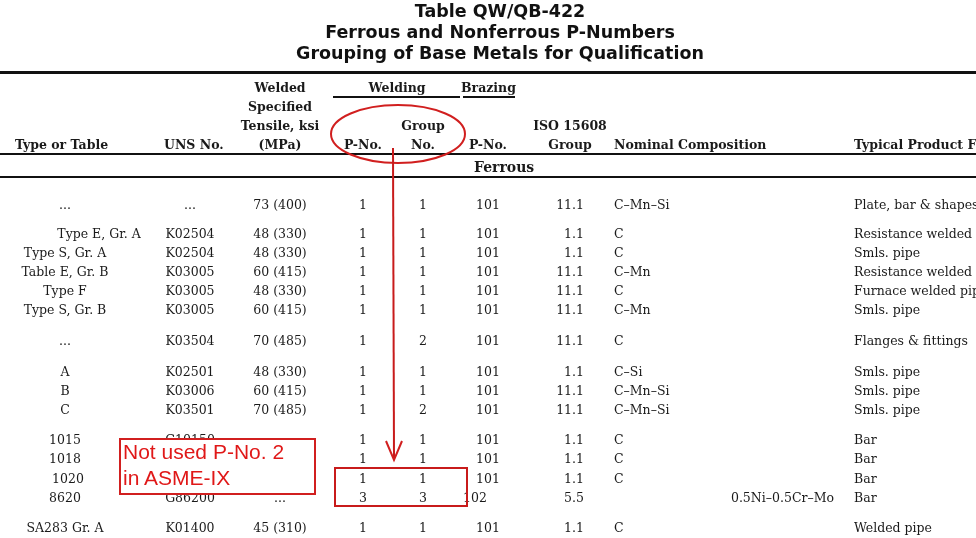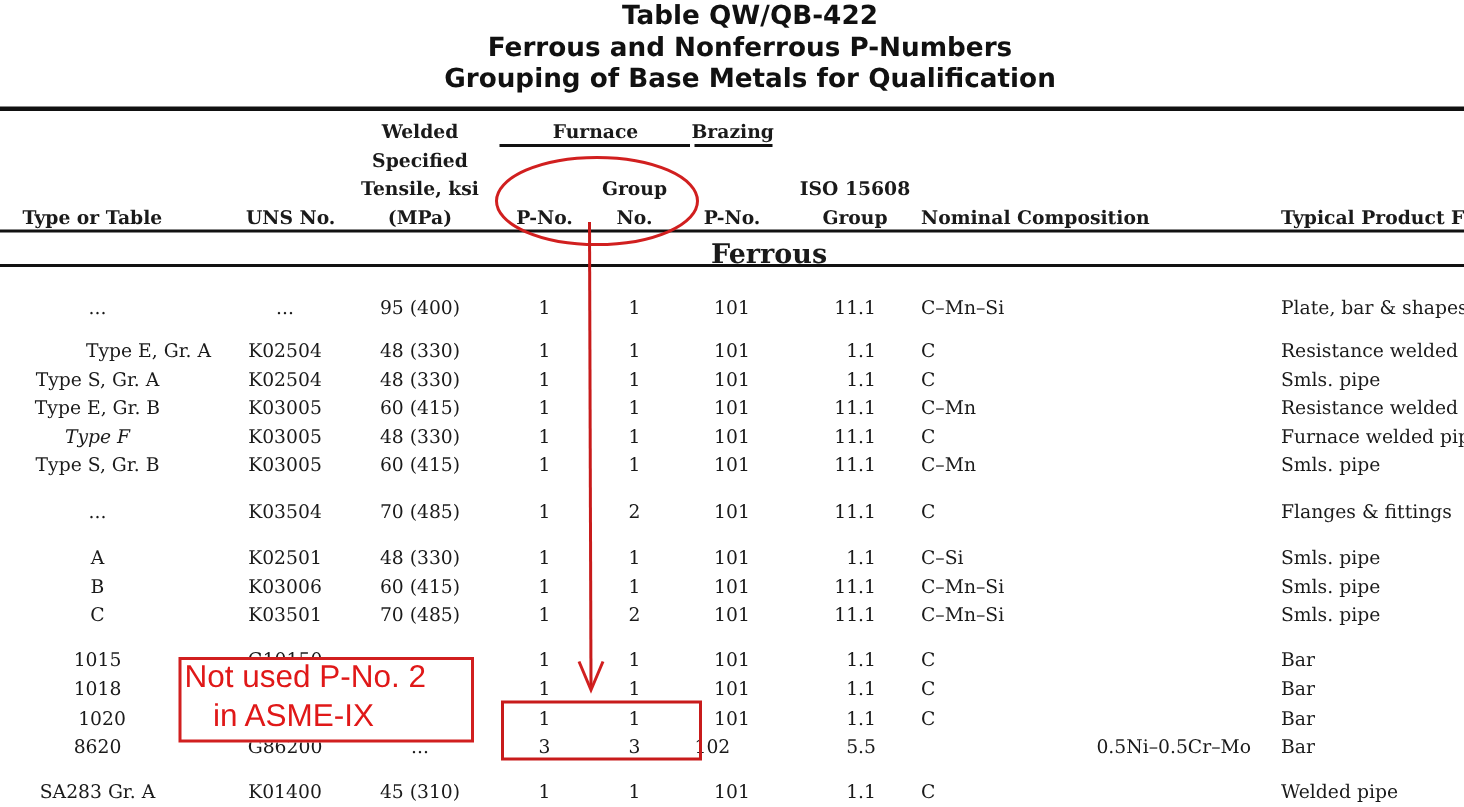--- a/index.html
+++ b/index.html
@@ -7,21 +7,21 @@
          font-family:"DejaVu Serif", "Liberation Serif", serif; color:#1a1a1a; }
   .title { position:absolute; left:0; width:1000px; text-align:center;
            font-family:"DejaVu Sans", "Liberation Sans", sans-serif; font-weight:bold;
            font-size:17.5px; line-height:21px; color:#111; }
   .rule { position:absolute; left:0; width:976px; background:#111; }
   .hdr { position:absolute; font-weight:bold; font-size:12.5px; line-height:19px;
          color:#1a1a1a; white-space:nowrap; }
   .ctr { text-align:center; }
   .uline { position:absolute; height:1.5px; background:#111; }
   .cell { position:absolute; font-size:12.5px; line-height:19px; white-space:nowrap; }
-  .section { position:absolute; font-weight:bold; font-size:18px; }
+  .section { position:absolute; font-weight:bold; font-size:14px; }
   .annot-box { position:absolute; border:2px solid #d11f1f; box-sizing:border-box; }
   .annot-text { position:absolute; color:#e01818;
                 font-family:"Liberation Sans", "DejaVu Sans", sans-serif;
                 font-size:21px; line-height:24px; white-space:nowrap; }
   svg.overlay { position:absolute; left:0; top:0; }
 </style>
 </head>
 <body>
 
 <div class="title" style="top:1px;">Table QW/QB-422</div>
@@ -34,21 +34,21 @@
 
 <div>
   <div class="hdr" style="left:15px;top:135px;">Type or Table</div>
   <div class="hdr" style="left:164px;top:135px;">UNS No.</div>
 
   <div class="hdr ctr" style="left:235px;width:90px;top:78px;">Welded</div>
   <div class="hdr ctr" style="left:235px;width:90px;top:97px;">Specified</div>
   <div class="hdr ctr" style="left:235px;width:90px;top:116px;">Tensile, ksi</div>
   <div class="hdr ctr" style="left:235px;width:90px;top:135px;">(MPa)</div>
 
-  <div class="hdr ctr" style="left:333px;width:128px;top:78px;">Furnace</div>
+  <div class="hdr ctr" style="left:333px;width:128px;top:78px;">Welding</div>
   <div class="uline" style="left:333px;width:127px;top:96px;"></div>
   <div class="hdr ctr" style="left:461px;width:54px;top:78px;">Brazing</div>
   <div class="uline" style="left:463px;width:52px;top:96px;"></div>
 
   <div class="hdr ctr" style="left:338px;width:50px;top:135px;">P-No.</div>
   <div class="hdr ctr" style="left:398px;width:50px;top:116px;">Group</div>
   <div class="hdr ctr" style="left:398px;width:50px;top:135px;">No.</div>
   <div class="hdr ctr" style="left:463px;width:50px;top:135px;">P-No.</div>
 
   <div class="hdr ctr" style="left:530px;width:80px;top:116px;">ISO 15608</div>
@@ -57,21 +57,21 @@
   <div class="hdr" style="left:614px;top:135px;text-align:right;">Nominal Composition</div>
   <div class="hdr" style="left:854px;top:135px;">Typical Product Fo</div>
 </div>
 
 <div class="section" style="left:474px;top:159px;">Ferrous</div>
 
 <div id="rows">
     <div>
       <div class="cell" style="left: 0px; width: 130px; top: 195px; text-align: center;">...</div>
       <div class="cell" style="left: 150px; width: 80px; top: 195px; text-align: center;">...</div>
-      <div class="cell" style="left: 235px; width: 90px; top: 195px; text-align: center;">95 (400)</div>
+      <div class="cell" style="left: 235px; width: 90px; top: 195px; text-align: center;">73 (400)</div>
       <div class="cell" style="left: 338px; width: 50px; top: 195px; text-align: center;">1</div>
       <div class="cell" style="left: 398px; width: 50px; top: 195px; text-align: center;">1</div>
       <div class="cell" style="left: 463px; width: 50px; top: 195px; text-align: center;">101</div>
       <div class="cell" style="left: 530px; width: 54px; top: 195px; text-align: right;">11.1</div>
       <div class="cell" style="left: 614px; width: 220px; top: 195px; text-align: left;">C–Mn–Si</div>
       <div class="cell" style="left: 854px; width: 200px; top: 195px; text-align: left;">Plate, bar &amp; shapes</div>
     </div>
     <div>
       <div class="cell" style="left: 0px; width: 130px; top: 224px; text-align: center; margin-left: 34px;">Type E, Gr. A</div>
       <div class="cell" style="left: 150px; width: 80px; top: 224px; text-align: center;">K02504</div>
@@ -88,32 +88,32 @@
       <div class="cell" style="left: 150px; width: 80px; top: 243px; text-align: center;">K02504</div>
       <div class="cell" style="left: 235px; width: 90px; top: 243px; text-align: center;">48 (330)</div>
       <div class="cell" style="left: 338px; width: 50px; top: 243px; text-align: center;">1</div>
       <div class="cell" style="left: 398px; width: 50px; top: 243px; text-align: center;">1</div>
       <div class="cell" style="left: 463px; width: 50px; top: 243px; text-align: center;">101</div>
       <div class="cell" style="left: 530px; width: 54px; top: 243px; text-align: right;">1.1</div>
       <div class="cell" style="left: 614px; width: 220px; top: 243px; text-align: left;">C</div>
       <div class="cell" style="left: 854px; width: 200px; top: 243px; text-align: left;">Smls. pipe</div>
     </div>
     <div>
-      <div class="cell" style="left: 0px; width: 130px; top: 262px; text-align: center;">Type E, Gr. B</div>
+      <div class="cell" style="left: 0px; width: 130px; top: 262px; text-align: center;">Table E, Gr. B</div>
       <div class="cell" style="left: 150px; width: 80px; top: 262px; text-align: center;">K03005</div>
       <div class="cell" style="left: 235px; width: 90px; top: 262px; text-align: center;">60 (415)</div>
       <div class="cell" style="left: 338px; width: 50px; top: 262px; text-align: center;">1</div>
       <div class="cell" style="left: 398px; width: 50px; top: 262px; text-align: center;">1</div>
       <div class="cell" style="left: 463px; width: 50px; top: 262px; text-align: center;">101</div>
       <div class="cell" style="left: 530px; width: 54px; top: 262px; text-align: right;">11.1</div>
       <div class="cell" style="left: 614px; width: 220px; top: 262px; text-align: left;">C–Mn</div>
       <div class="cell" style="left: 854px; width: 200px; top: 262px; text-align: left;">Resistance welded p</div>
     </div>
     <div>
-      <div class="cell" style="left: 0px; width: 130px; top: 281px; text-align: center; font-style: italic;">Type F</div>
+      <div class="cell" style="left: 0px; width: 130px; top: 281px; text-align: center;">Type F</div>
       <div class="cell" style="left: 150px; width: 80px; top: 281px; text-align: center;">K03005</div>
       <div class="cell" style="left: 235px; width: 90px; top: 281px; text-align: center;">48 (330)</div>
       <div class="cell" style="left: 338px; width: 50px; top: 281px; text-align: center;">1</div>
       <div class="cell" style="left: 398px; width: 50px; top: 281px; text-align: center;">1</div>
       <div class="cell" style="left: 463px; width: 50px; top: 281px; text-align: center;">101</div>
       <div class="cell" style="left: 530px; width: 54px; top: 281px; text-align: right;">11.1</div>
       <div class="cell" style="left: 614px; width: 220px; top: 281px; text-align: left;">C</div>
       <div class="cell" style="left: 854px; width: 200px; top: 281px; text-align: left;">Furnace welded pip</div>
     </div>
     <div>
@@ -230,13 +230,13 @@
 
 <svg class="overlay" width="976" height="538">
   <ellipse cx="398" cy="134" rx="67" ry="29" fill="none" stroke="#d11f1f" stroke-width="2"></ellipse>
   <line x1="393" y1="148" x2="394" y2="458" stroke="#c81b1b" stroke-width="2"></line>
   <polyline points="386,441 394,460 402,441" fill="none" stroke="#d11f1f" stroke-width="2"></polyline>
   <rect x="335" y="468" width="132" height="38" fill="none" stroke="#c81b1b" stroke-width="2"></rect>
 </svg>
 
 <div class="annot-box" style="left:119px;top:438px;width:197px;height:57px;background:#fff;"></div>
 <div class="annot-text" style="left:123px;top:440px;">Not used P-No. 2</div>
-<div class="annot-text" style="left:123px;top:466px;margin-left:19px;">in ASME-IX</div>
+<div class="annot-text" style="left:123px;top:466px;">in ASME-IX</div>
 
 </body></html>

